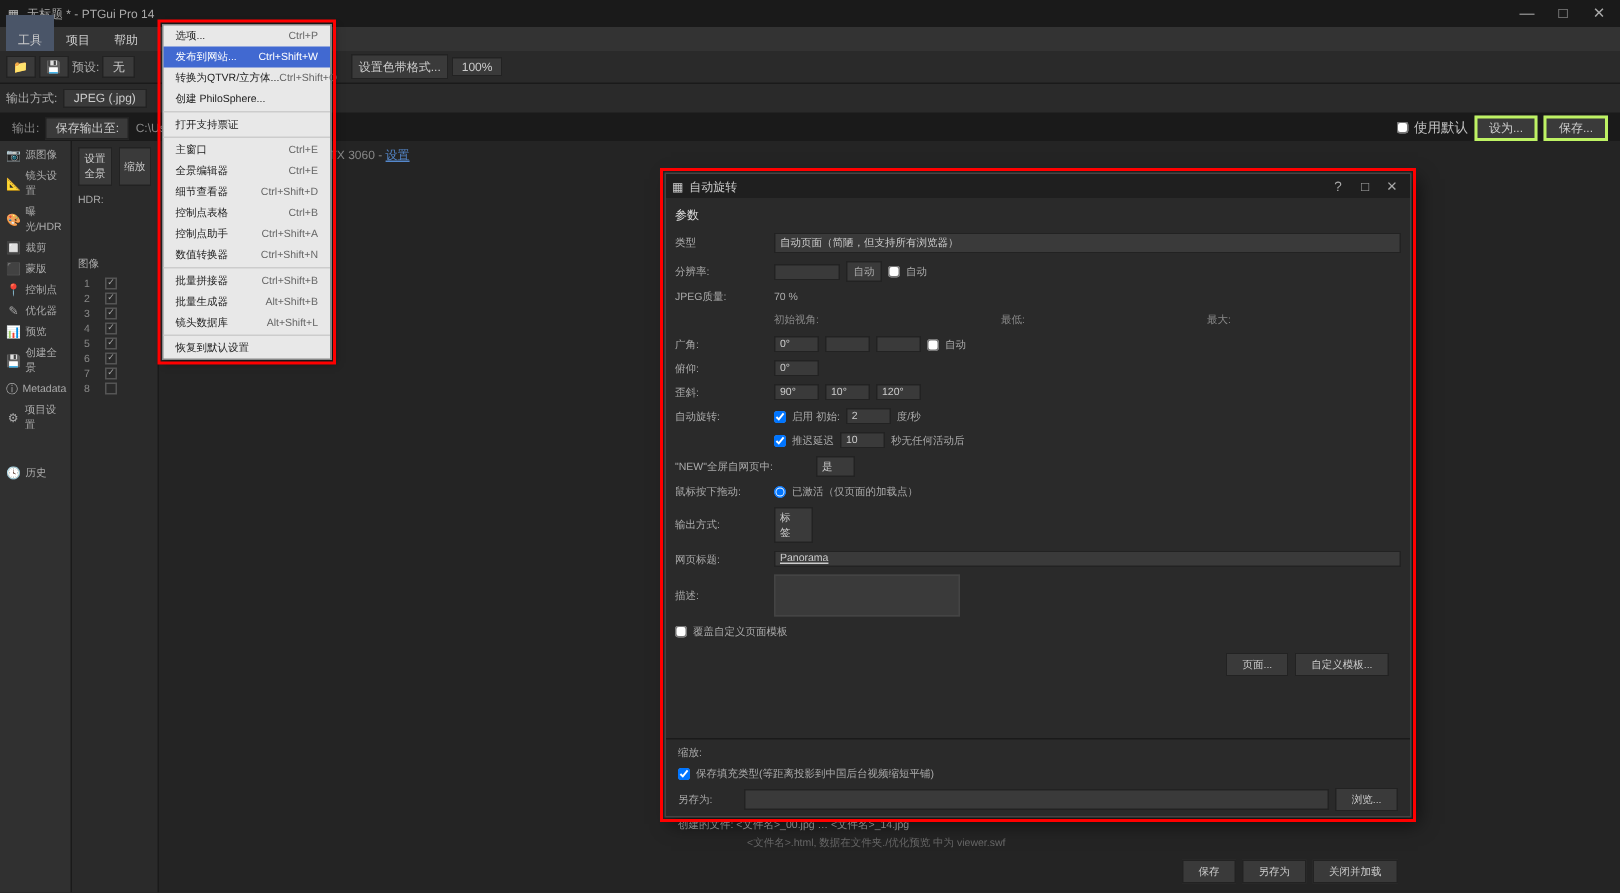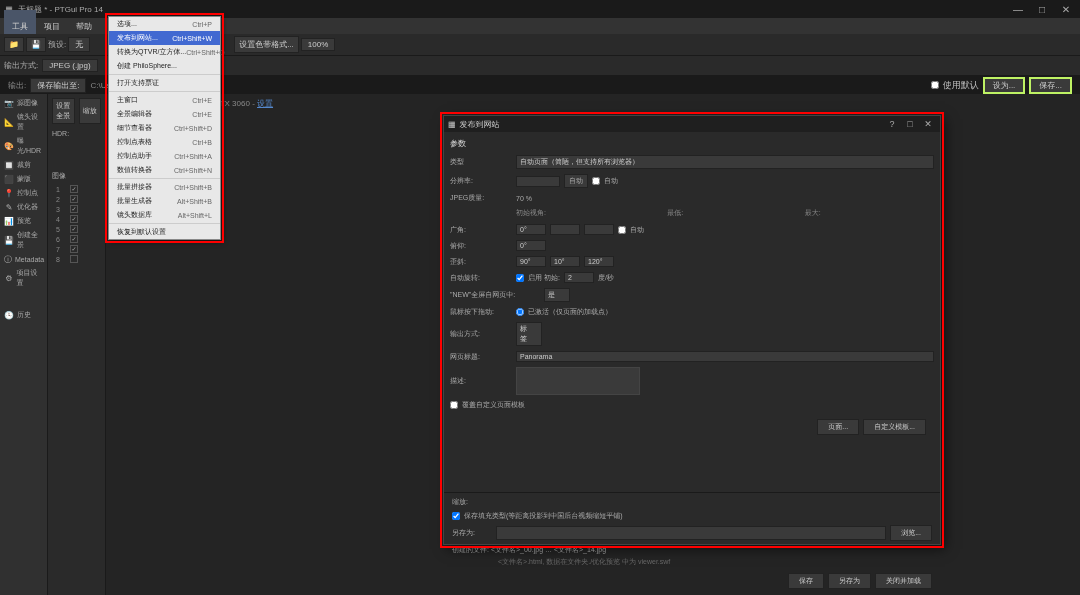--- a/index.html
+++ b/index.html
@@ -315,21 +315,21 @@
       <span> - </span>
       <a href="#">设置</a>
     </div>
   </div>
 </div>
 
 <div class="dialog">
   <div class="dialog-titlebar">
     <div class="dialog-title">
         <span>▦</span>
-        <span>发布到网站</span>
+        <span>自动旋转</span>
       </div>
     <div class="dialog-close-controls">
       <span class="dialog-cb">?</span>
       <span class="dialog-cb">□</span>
       <span class="dialog-cb">✕</span>
     </div>
   </div>
   <div class="dialog-body">
     <div class="dialog-right">
       <div class="dr-heading">参数</div>
@@ -372,20 +372,27 @@
           <input class="dr-input" value="120°" style="">
         </div>
       <div class="dr-row">
           <span class="dr-label">自动旋转:</span>
           <input type="checkbox" class="dr-checkbox" checked="" style="">
           <span>启用 初始: </span>
           <input class="dr-input" value="2" style="">
           <span>度/秒</span>
         </div>
       <div class="dr-row">
+          <span class="dr-label"></span>
+          <input type="checkbox" class="dr-checkbox" checked="" style="">
+          <span>推迟延迟</span>
+          <input class="dr-input" value="10" style="">
+          <span>秒无任何活动后</span>
+        </div>
+      <div class="dr-row">
           <span class="dr-label" style="width:90px">"NEW"全屏自网页中:</span>
           <span class="dr-select" style="flex:0;width:30px">是</span>
         </div>
       <div class="dr-row">
           <span class="dr-label">鼠标按下拖动:</span>
           <input type="radio" class="dr-checkbox" checked="" style="">
           <span>已激活（仅页面的加载点）</span>
         </div>
       <div class="dr-row">
           <span class="dr-label">输出方式:</span>

